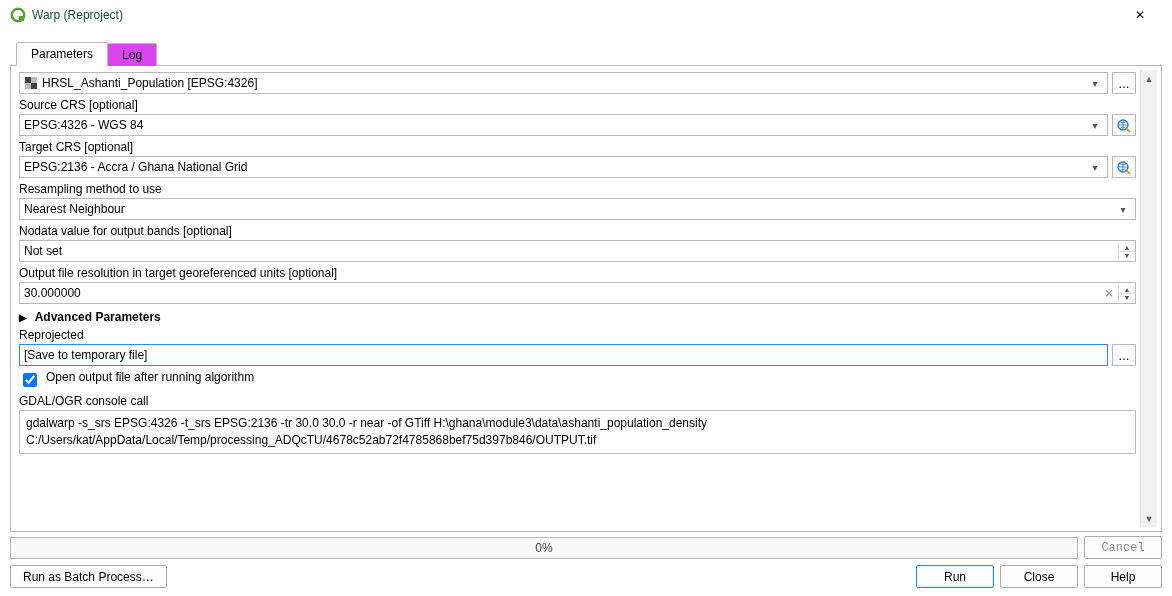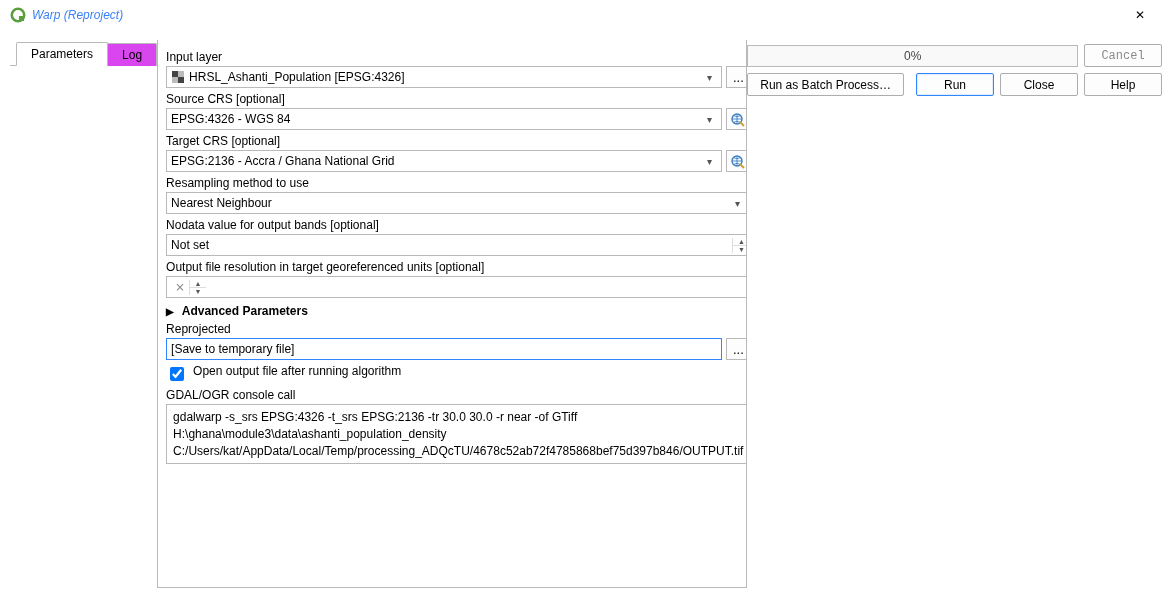--- a/index.html
+++ b/index.html
@@ -13,30 +13,30 @@
     overflow: hidden;
   }
   .window { width: 1172px; height: 596px; display: flex; flex-direction: column; background: #fff; }
   .titlebar {
     height: 30px;
     display: flex; align-items: center;
     padding: 0 10px;
     background: #fff;
   }
   .titlebar .app-icon { margin-right: 6px; display: flex; align-items: center; }
-  .titlebar .title { flex: 1; font-size: 12px; color: #3b82f6; font-style: italic; }
+  .titlebar .title { flex: 1; font-size: 12px; color: #14532d; }
   .titlebar .close-btn {
     width: 44px; height: 30px;
     display: flex; align-items: center; justify-content: center;
     cursor: pointer;
   }
 
   .body {
     flex: 1;
-    display: flex; flex-direction: row;
+    display: flex; flex-direction: column;
     padding: 10px 10px 8px 10px;
   }
 
   
   .tabbar {
     display: flex;
     align-items: flex-end;
     height: 26px;
     padding-left: 6px;
     border-bottom: 1px solid #b9b9b9;
@@ -207,21 +207,20 @@
   <div class="body">
 
     <div class="tabbar">
       <div class="tab active">Parameters</div>
       <div class="tab">Log</div>
     </div>
 
     <div class="form-area">
       <div class="form-scroll">
 
-        <div class="field-label">Input layer</div>
         <div class="field-row">
           <div class="combo">
             <span class="inner-icon">
               <svg width="12" height="12" viewBox="0 0 12 12">
                 <rect x="0" y="0" width="6" height="6" fill="#444"></rect>
                 <rect x="6" y="0" width="6" height="6" fill="#bbb"></rect>
                 <rect x="0" y="6" width="6" height="6" fill="#bbb"></rect>
                 <rect x="6" y="6" width="6" height="6" fill="#444"></rect>
               </svg>
             </span>
@@ -276,20 +275,21 @@
             <div class="spin-ctrl">
               <div>▲</div>
               <div>▼</div>
             </div>
           </div>
         </div>
 
         <div class="field-label">Output file resolution in target georeferenced units [optional]</div>
         <div class="field-row">
           <div class="spin-box">
+            <span class="value">30.000000</span>
             <span class="clear-x">⨯</span>
             <div class="spin-ctrl">
               <div>▲</div>
               <div>▼</div>
             </div>
           </div>
         </div>
 
         <div class="collapsible">
           <span class="tri">▶</span>

